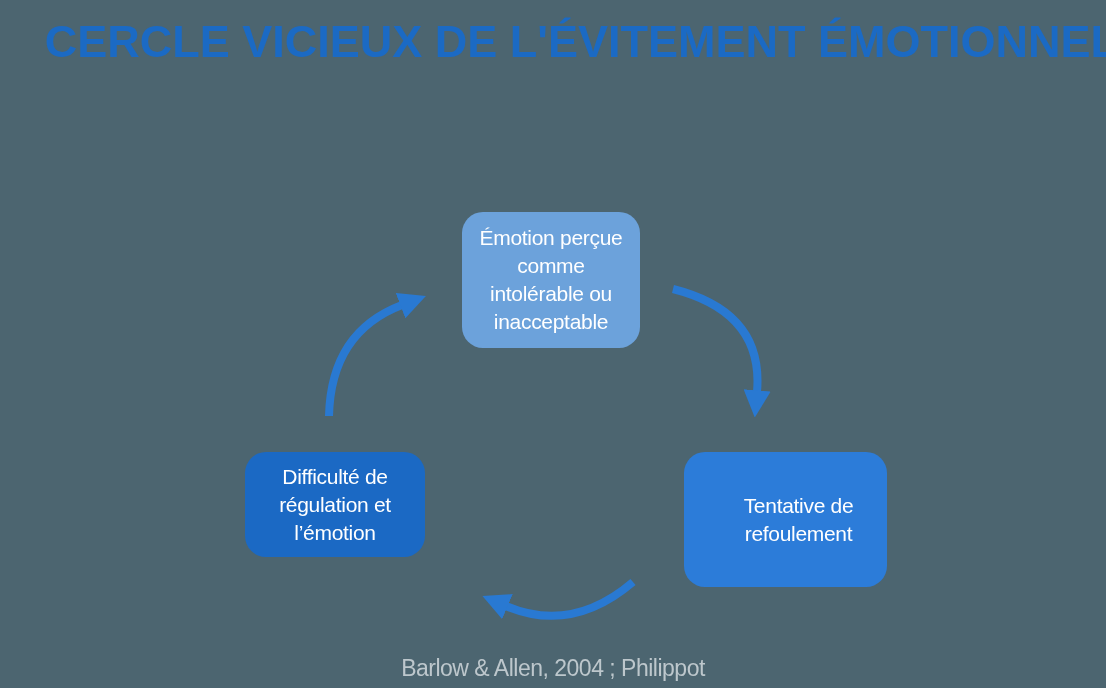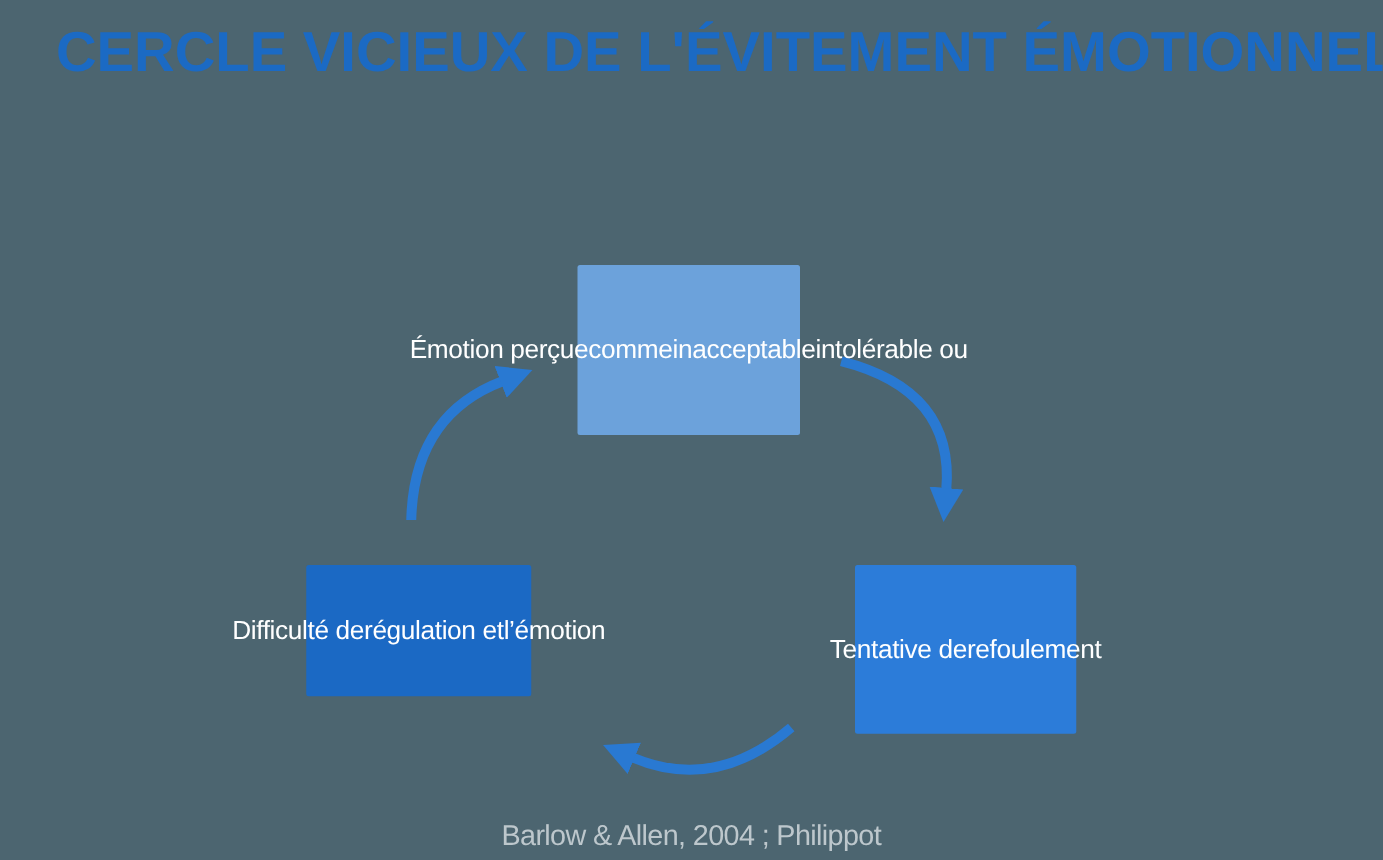--- a/index.html
+++ b/index.html
@@ -62,33 +62,34 @@
     fill:none;
     stroke:var(--arrow);
     stroke-width:8;
   }
   .arrow-head-shape{
     fill:var(--arrow);
     stroke:none;
   }
   .node{
     position:absolute;
-    border-radius:2px;
+    border-radius:21px;
     display:flex;
+    flex-direction:column;
     justify-content:center;
     align-items:center;
     text-align:center;
     color:var(--node-text);
     font-size:21px;
     line-height:28px;
     letter-spacing:-0.3px;
   }
   .node span{display:block;white-space:nowrap;}
   .node-top{  left:462px; top:212px; width:178px; height:136px; background:var(--node-top);}
-  .node-right{left:684px; top:452px; width:177px; height:135px; background:var(--node-right);}
+  .node-right{left:684px; top:452px; width:177px; height:135px; background:var(--node-right);padding-left:26px;}
   .node-left{ left:245px; top:452px; width:180px; height:105px; background:var(--node-left);}
   .citation{
     position:absolute;
     top:653px; left:0;
     width:100%;
     margin:0;
     text-align:center;
     font-size:23px;
     line-height:30px;
     letter-spacing:-0.5px;
@@ -112,22 +113,22 @@
       </marker>
     </defs>
     <path class="arrow-path" d="M 673 289 Q 764 312 757 392" marker-end="url(#ah)"></path>
     <path class="arrow-path" d="M 633 582 Q 572 634 506 606" marker-end="url(#ah)"></path>
     <path class="arrow-path" d="M 329 416 Q 331 332 402 305" marker-end="url(#ah)"></path>
   </svg>
 
   <div class="node node-top">
     <span>Émotion perçue</span>
     <span>comme</span>
+    <span>intolérable ou</span>
     <span>inacceptable</span>
-    <span>intolérable ou</span>
   </div>
 
   <div class="node node-right">
     <span>Tentative de</span>
     <span>refoulement</span>
   </div>
 
   <div class="node node-left">
     <span>Difficulté de</span>
     <span>régulation et</span>

